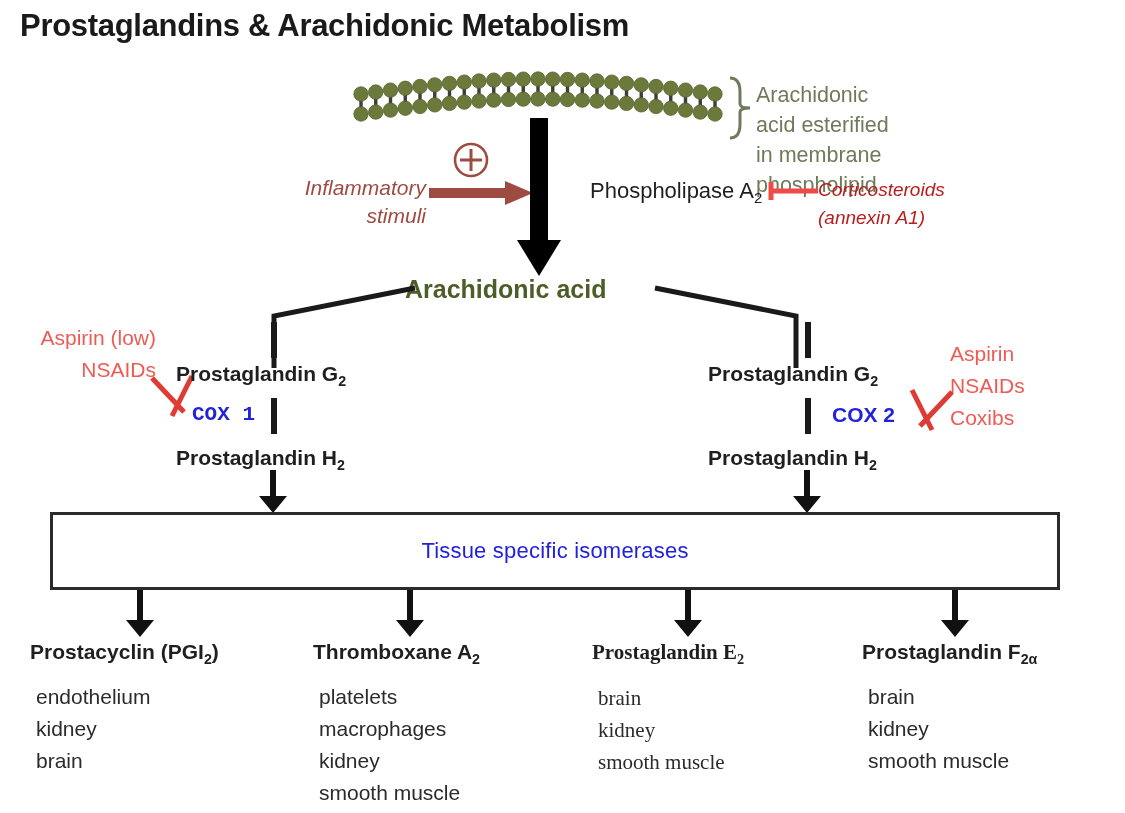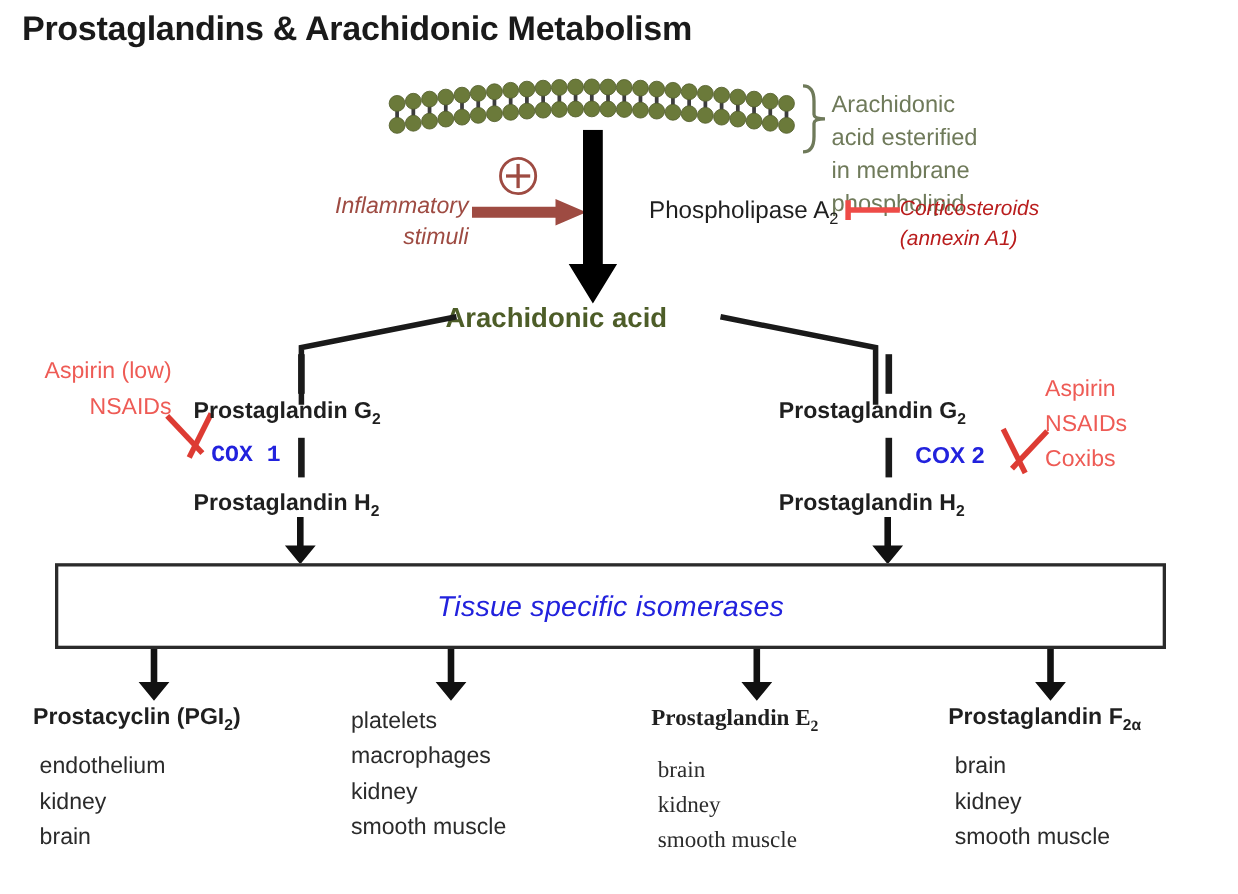--- a/index.html
+++ b/index.html
@@ -100,21 +100,21 @@
   #vline-r2 { left: 805px; top: 398px; width: 6px; height: 36px; background: #1a1a1a; }
   #arrow-r-box { left: 787px; top: 470px; width: 40px; height: 44px; }
 
   
   #iso-box {
     left: 50px; top: 512px; width: 1010px; height: 78px;
     border: 3px solid #2b2b2b; background: #ffffff;
     display: flex; align-items: center; justify-content: center;
   }
   #iso-label {
-    font-size: 26px; font-style: italic; color: #2222dd;
+    font-size: 22px; color: #2222dd;
     letter-spacing: 0.2px;
   }
 
   
   .prod-arrow { width: 34px; height: 48px; top: 590px; }
 
   
   .prod-col { top: 640px; }
   .prod-title {
     font-size: 21px; font-weight: bold; color: #1f1f1f;
@@ -335,20 +335,23 @@
       <span>Prostacyclin (PGI</span><sub>2</sub><span>)</span>
     </div>
     <div class="prod-list">
       <div>endothelium</div>
       <div>kidney</div>
       <div>brain</div>
     </div>
   </div>
 
   <div class="abs prod-col" id="col-1">
+    <div class="prod-title">
+      <span>Thromboxane A</span><sub>2</sub>
+    </div>
     <div class="prod-list">
       <div>platelets</div>
       <div>macrophages</div>
       <div>kidney</div>
       <div>smooth muscle</div>
     </div>
   </div>
 
   <div class="abs prod-col" id="col-2">
     <div class="prod-title">

